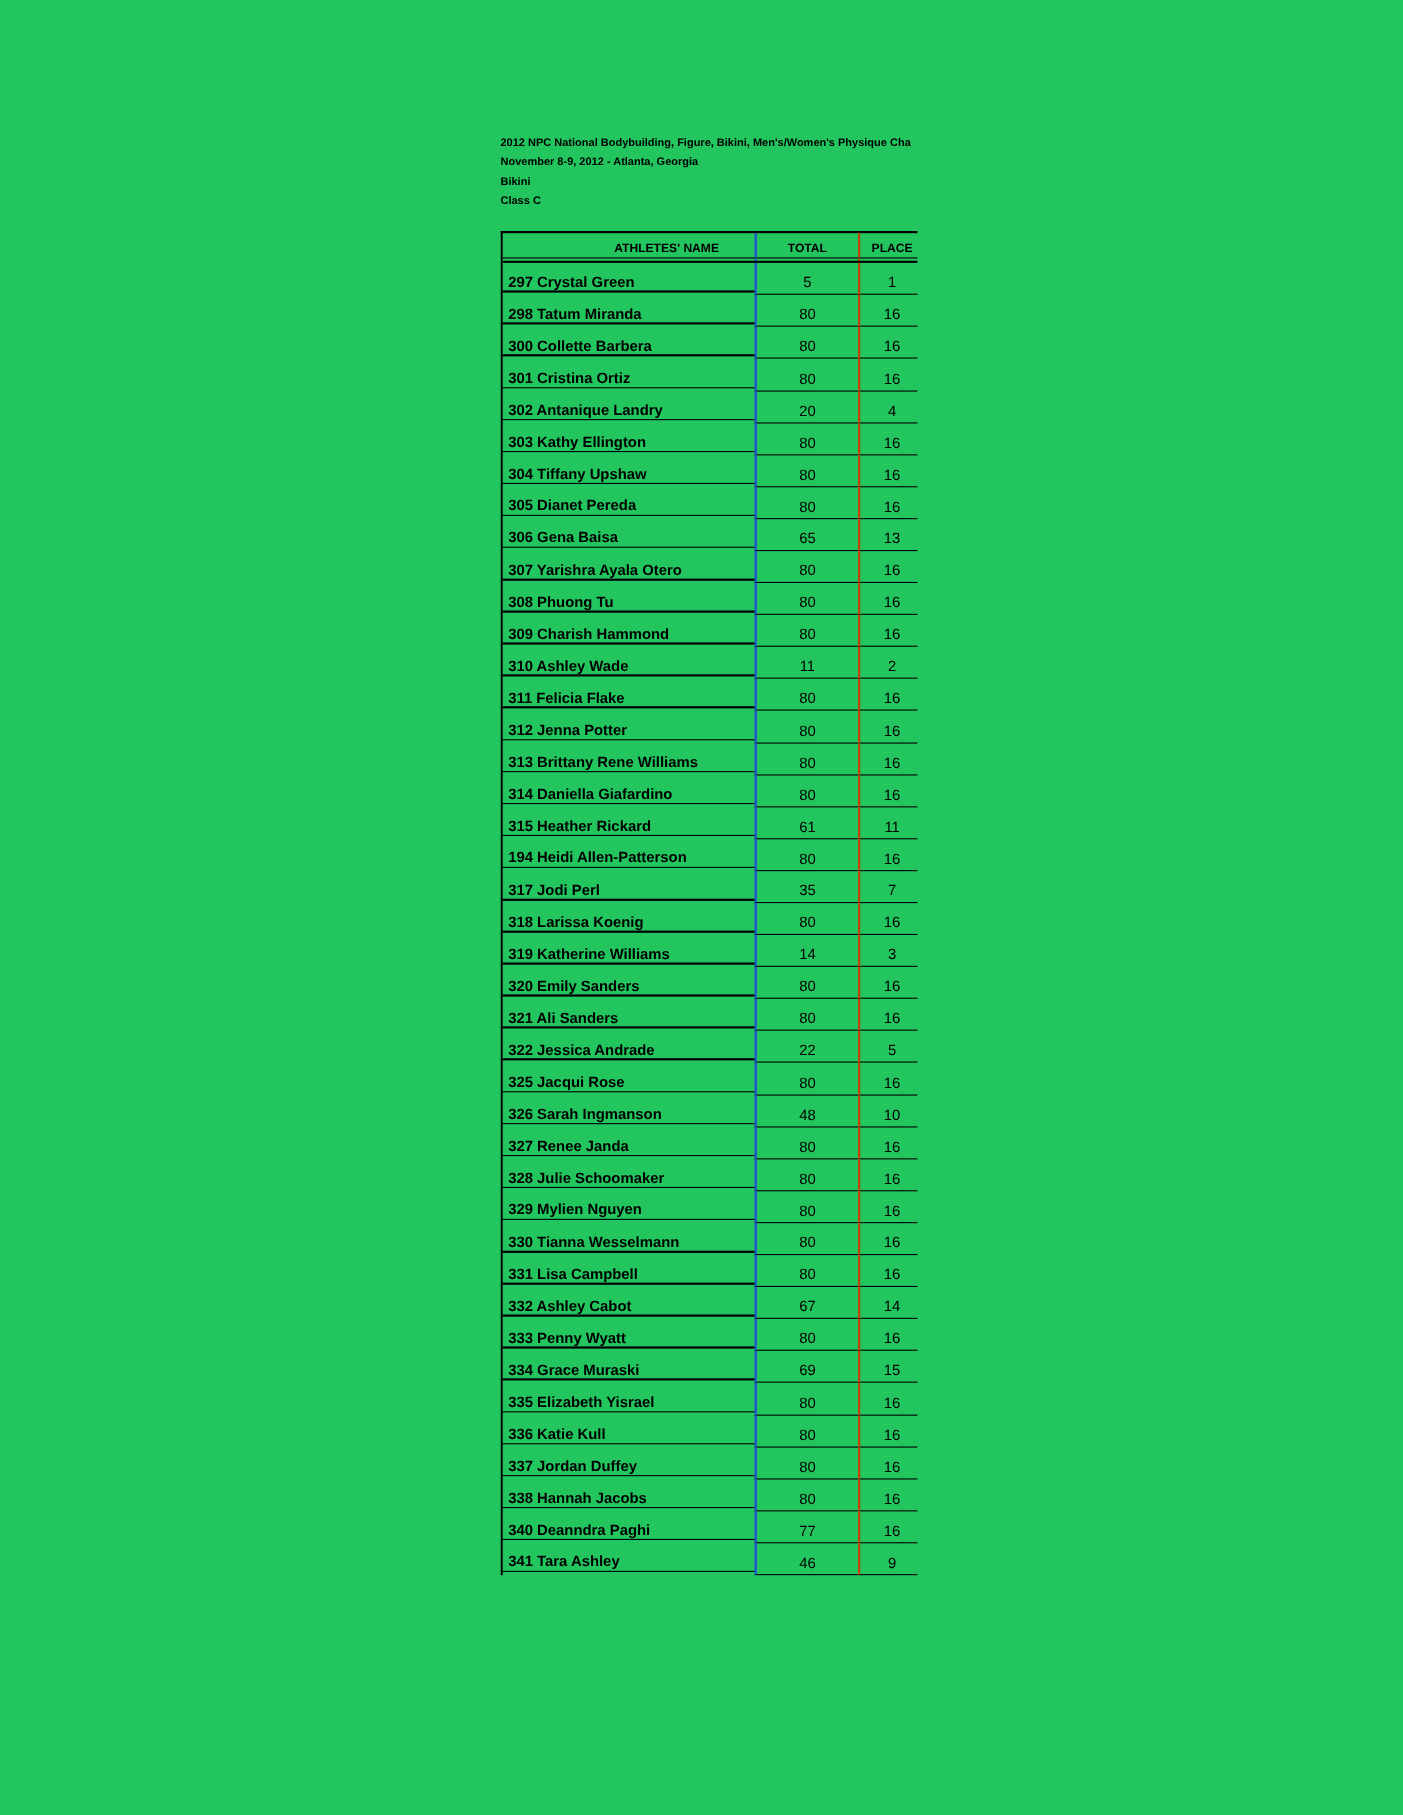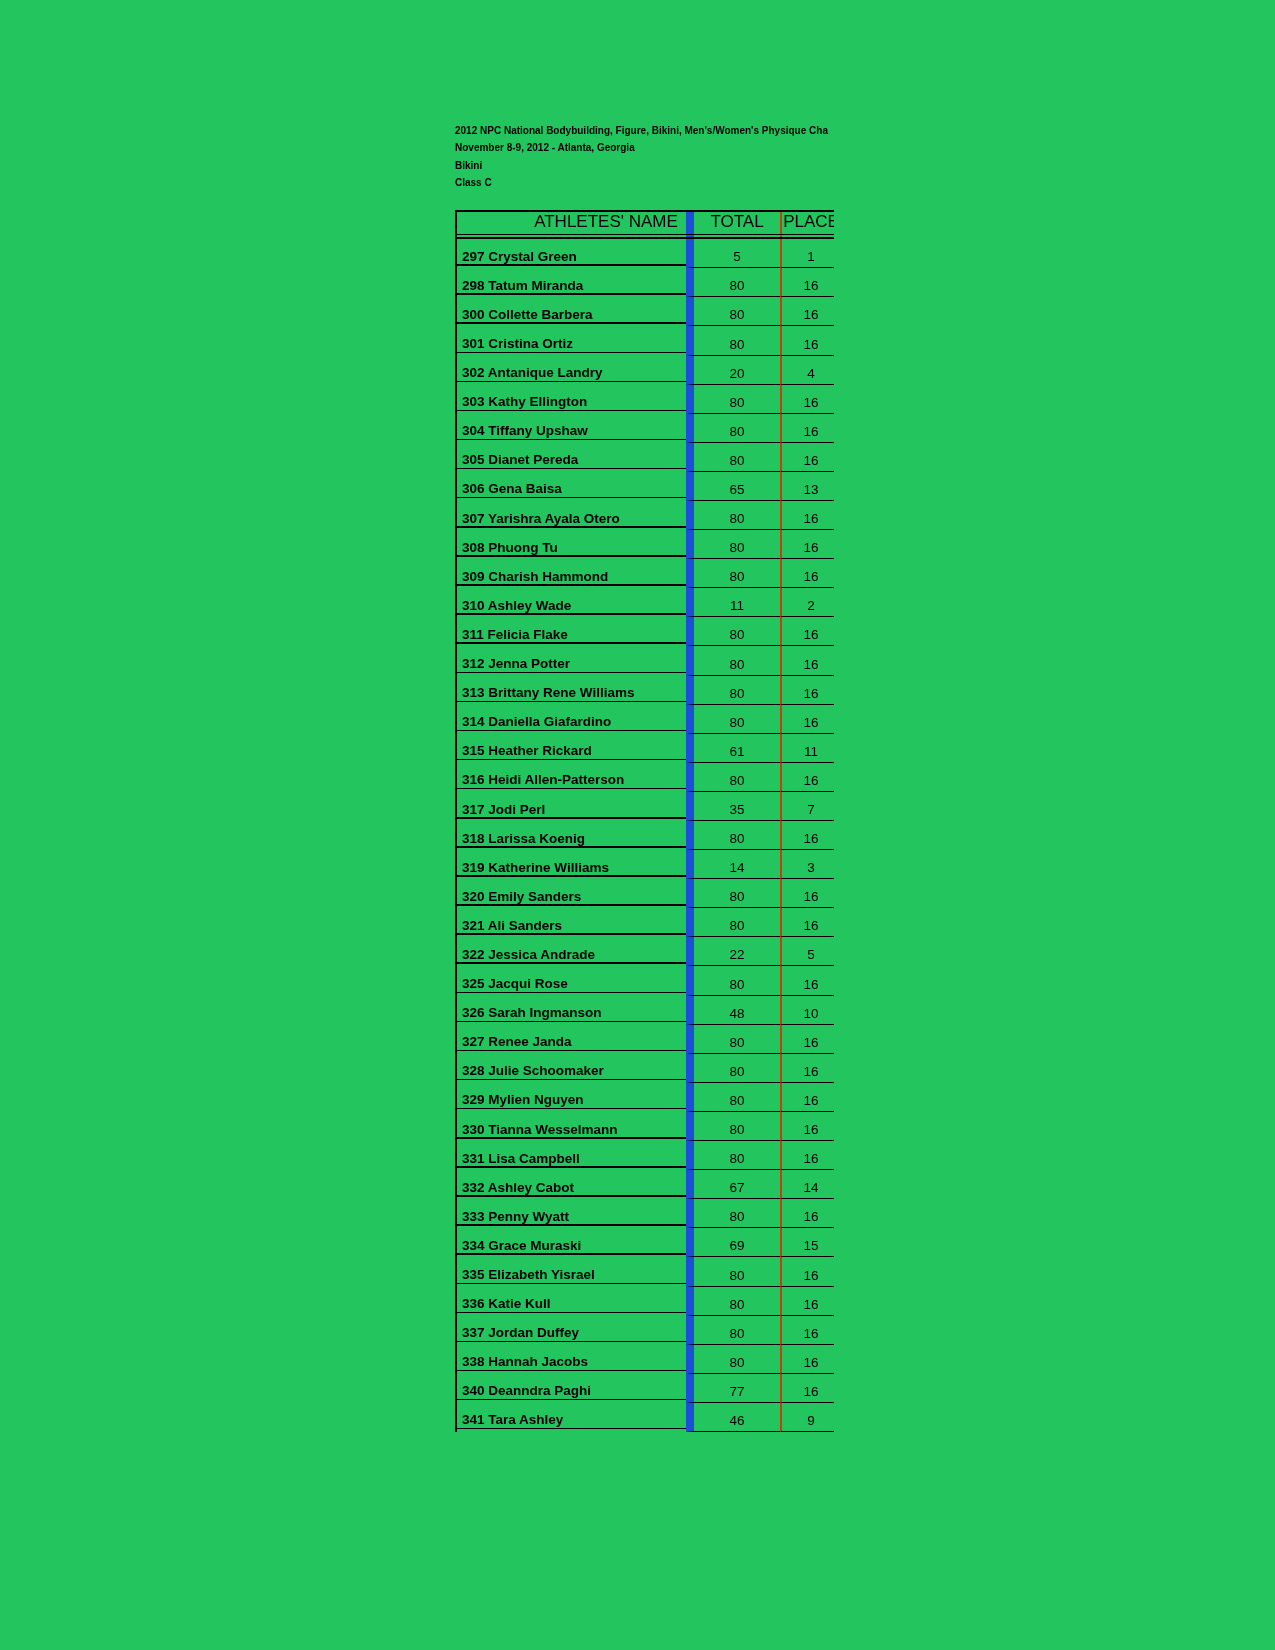--- a/index.html
+++ b/index.html
@@ -33,27 +33,27 @@
     border-top: 2px solid #000;
     border-left: 2px solid #000;
     box-sizing: content-box;
   }
   .thead { display: flex; height: 22px; border-bottom: 1.5px solid #000; }
   .th {
     box-sizing: border-box;
     display: flex;
     align-items: flex-end;
     justify-content: center;
-    font-weight: 400;
-    font-size: 17px;
+    font-weight: 700;
+    font-size: 11px;
     padding-bottom: 2px;
     white-space: nowrap;
   }
   .col-name  { width: 229px; }
-  .col-total { width: 94px;  border-left: 8px solid #1d4ed8; }
+  .col-total { width: 94px;  border-left: 2px solid #1d4ed8; }
   .col-place { width: 60px;  border-left: 2px solid #c2410c; }
   .th.col-name { padding-left: 69px; } 
   
   .header-gap { display: flex; height: 2.5px; border-bottom: 2px solid #000; }
   .gap-cell { box-sizing: border-box; height: 100%; }
   .tr { display: flex; height: 29.1px; }
   .td {
     box-sizing: border-box;
     display: flex;
     align-items: flex-end;
@@ -208,21 +208,21 @@
     <div class="td col-place">16</div>
   </div>
 
   <div class="tr">
     <div class="td col-name">315 Heather Rickard</div>
     <div class="td col-total">61</div>
     <div class="td col-place">11</div>
   </div>
 
   <div class="tr">
-    <div class="td col-name">316 Heidi Allen-Patterson</div>
+    <div class="td col-name">194 Heidi Allen-Patterson</div>
     <div class="td col-total">80</div>
     <div class="td col-place">16</div>
   </div>
 
   <div class="tr">
     <div class="td col-name">317 Jodi Perl</div>
     <div class="td col-total">35</div>
     <div class="td col-place">7</div>
   </div>
 

